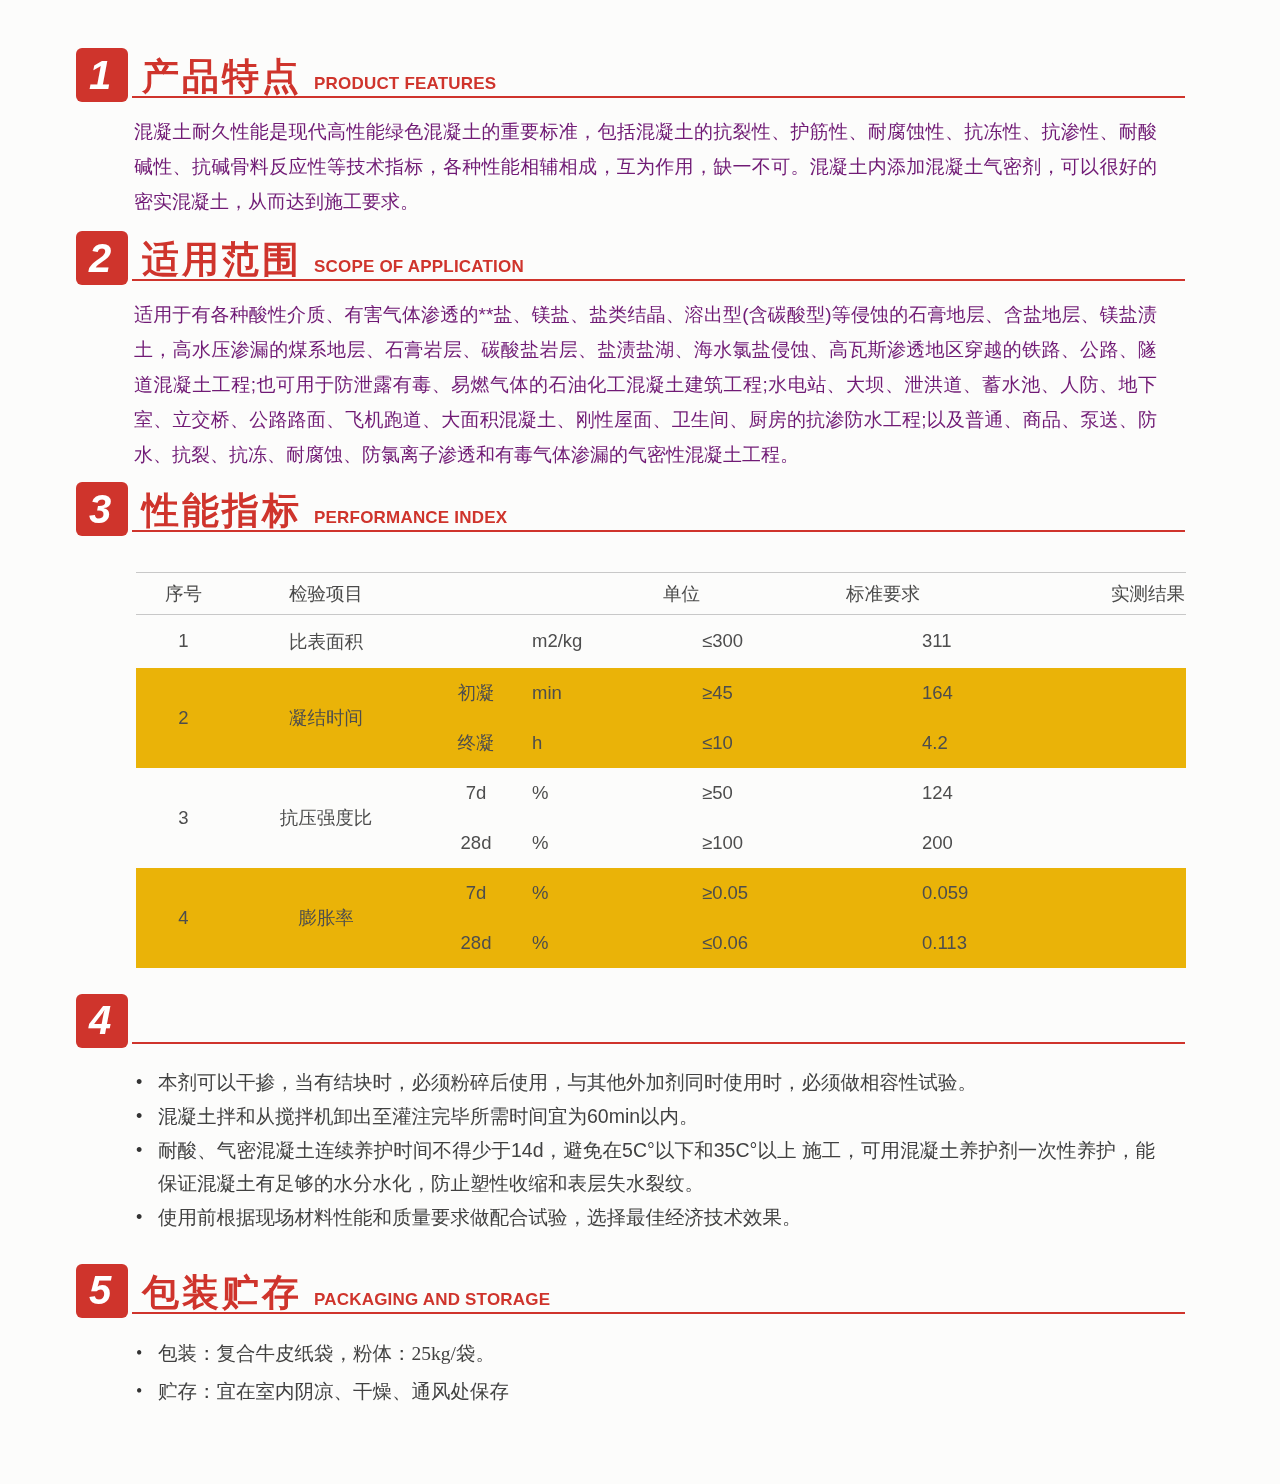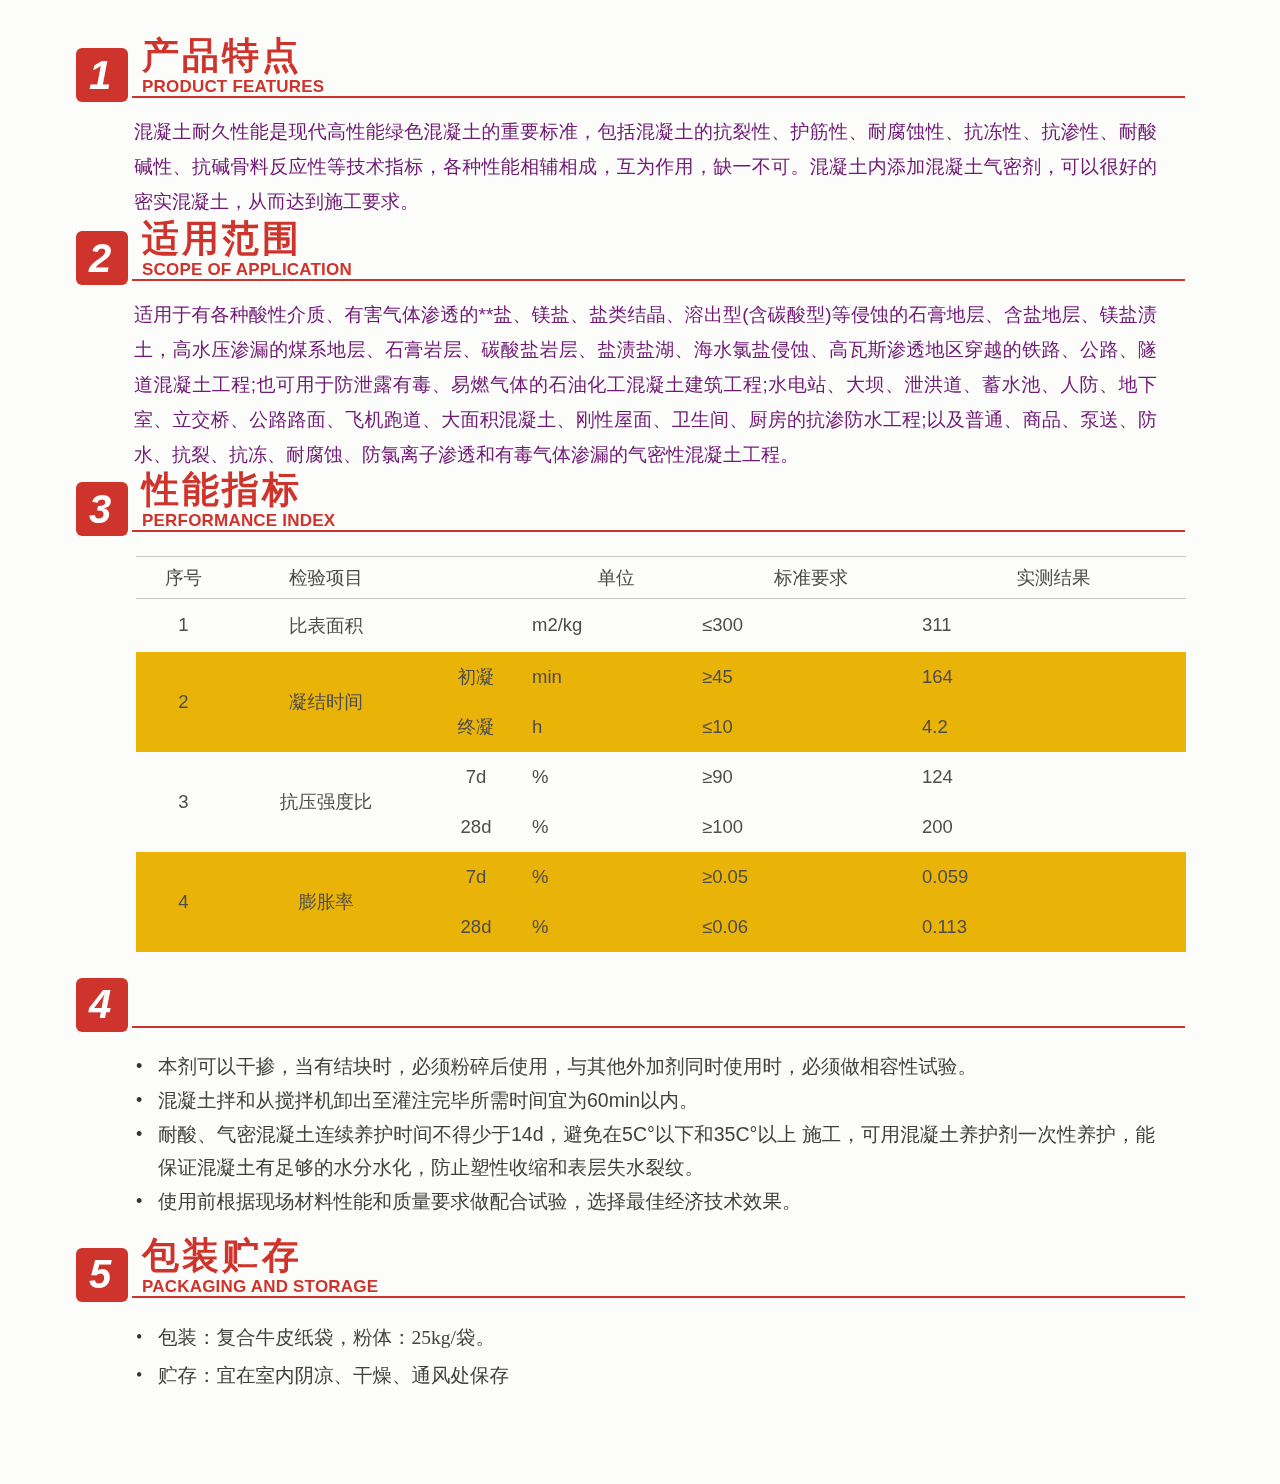--- a/index.html
+++ b/index.html
@@ -22,21 +22,21 @@
   .num-box span {
     color: #fff; font-size: 40px; font-weight: 800; font-style: italic;
     transform: translateX(-2px);
   }
   .sec-rule {
     position: absolute; left: 56px; right: 0; bottom: 4px; height: 2px;
     background: var(--accent, #cf342c);
   }
   .sec-titles {
     position: absolute; left: 66px; bottom: 7px;
-    display: flex; align-items: baseline; gap: 4px; white-space: nowrap; flex-direction: column;
+    display: flex; align-items: baseline; gap: 12px; white-space: nowrap;
   }
   .title-cn {
     color: var(--accent, #cf342c); font-size: 37px; font-weight: bold;
     letter-spacing: 3px; line-height: 1;
   }
   .title-en {
     color: var(--accent, #cf342c); font-size: 17px; font-weight: bold;
     letter-spacing: 0.2px; line-height: 1;
   }
 
@@ -46,35 +46,35 @@
     font-size: 19px; line-height: 35px; text-align: justify; color: #701a75;
   }
 
   .mt-sec2 { margin-top: 12px; }
   .mt-sec3 { margin-top: 10px; }
   .mt-sec4 { margin-top: 26px; }
   .mt-sec5 { margin-top: 30px; }
 
   
   table.perf {
-    margin: 20px 0 0 60px; width: 1050px;
+    margin: 36px 0 0 60px; width: 1050px;
     border-collapse: collapse; table-layout: fixed;
     font-size: 18.5px; color: #4d4d4d;
   }
   table.perf col.c-no { width: 95px; }
   table.perf col.c-item { width: 190px; }
   table.perf col.c-sub { width: 110px; }
   table.perf col.c-unit { width: 170px; }
   table.perf col.c-std { width: 220px; }
   table.perf col.c-res { width: 265px; }
   table.perf thead tr { height: 42px; }
   table.perf thead th {
     font-weight: normal; color: #4a4a4a;
     border-top: 1px solid #c8c8c8; border-bottom: 1px solid #c8c8c8;
-    text-align: center;
+    text-align: right;
   }
   table.perf th.t-center { text-align: center; }
   table.perf tbody tr { height: 50px; }
   table.perf tbody tr.first-row { height: 53px; }
   table.perf td { vertical-align: middle; }
   table.perf td.no, table.perf td.item, table.perf td.sub { text-align: center; }
   table.perf td.unit, table.perf td.standard, table.perf td.result { text-align: left; }
   table.perf tr.shaded td { background: #eab308; }
 
   
@@ -177,21 +177,21 @@
             <td class="sub">终凝</td>
             <td class="unit">h</td>
             <td class="standard">≤10</td>
             <td class="result">4.2</td>
           </tr>
           <tr>
             <td class="no" rowspan="2">3</td>
             <td class="item" rowspan="2">抗压强度比</td>
             <td class="sub">7d</td>
             <td class="unit">%</td>
-            <td class="standard">≥90</td>
+            <td class="standard">≥50</td>
             <td class="result">124</td>
           </tr>
           <tr>
             <td class="sub">28d</td>
             <td class="unit">%</td>
             <td class="standard">≥100</td>
             <td class="result">200</td>
           </tr>
           <tr class="shaded">
             <td class="no" rowspan="2">4</td>

